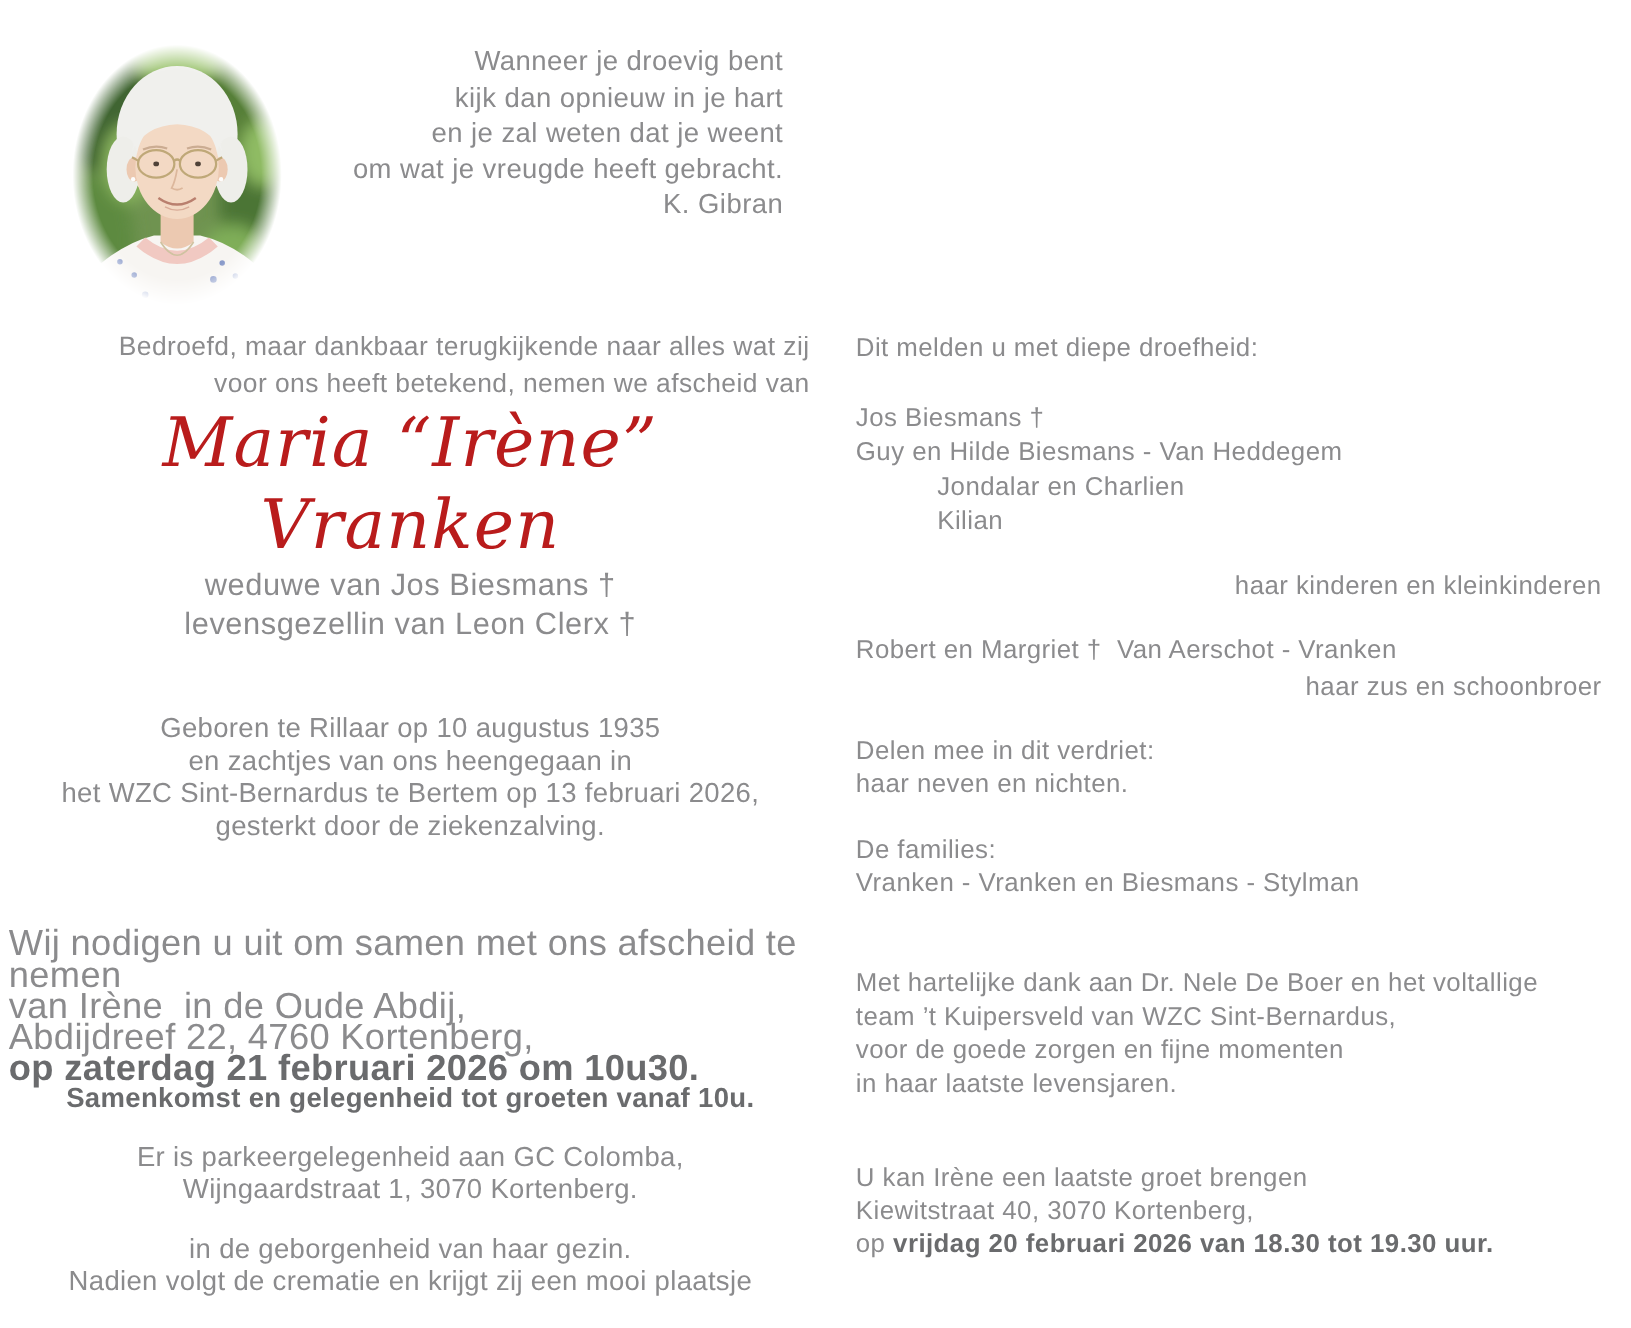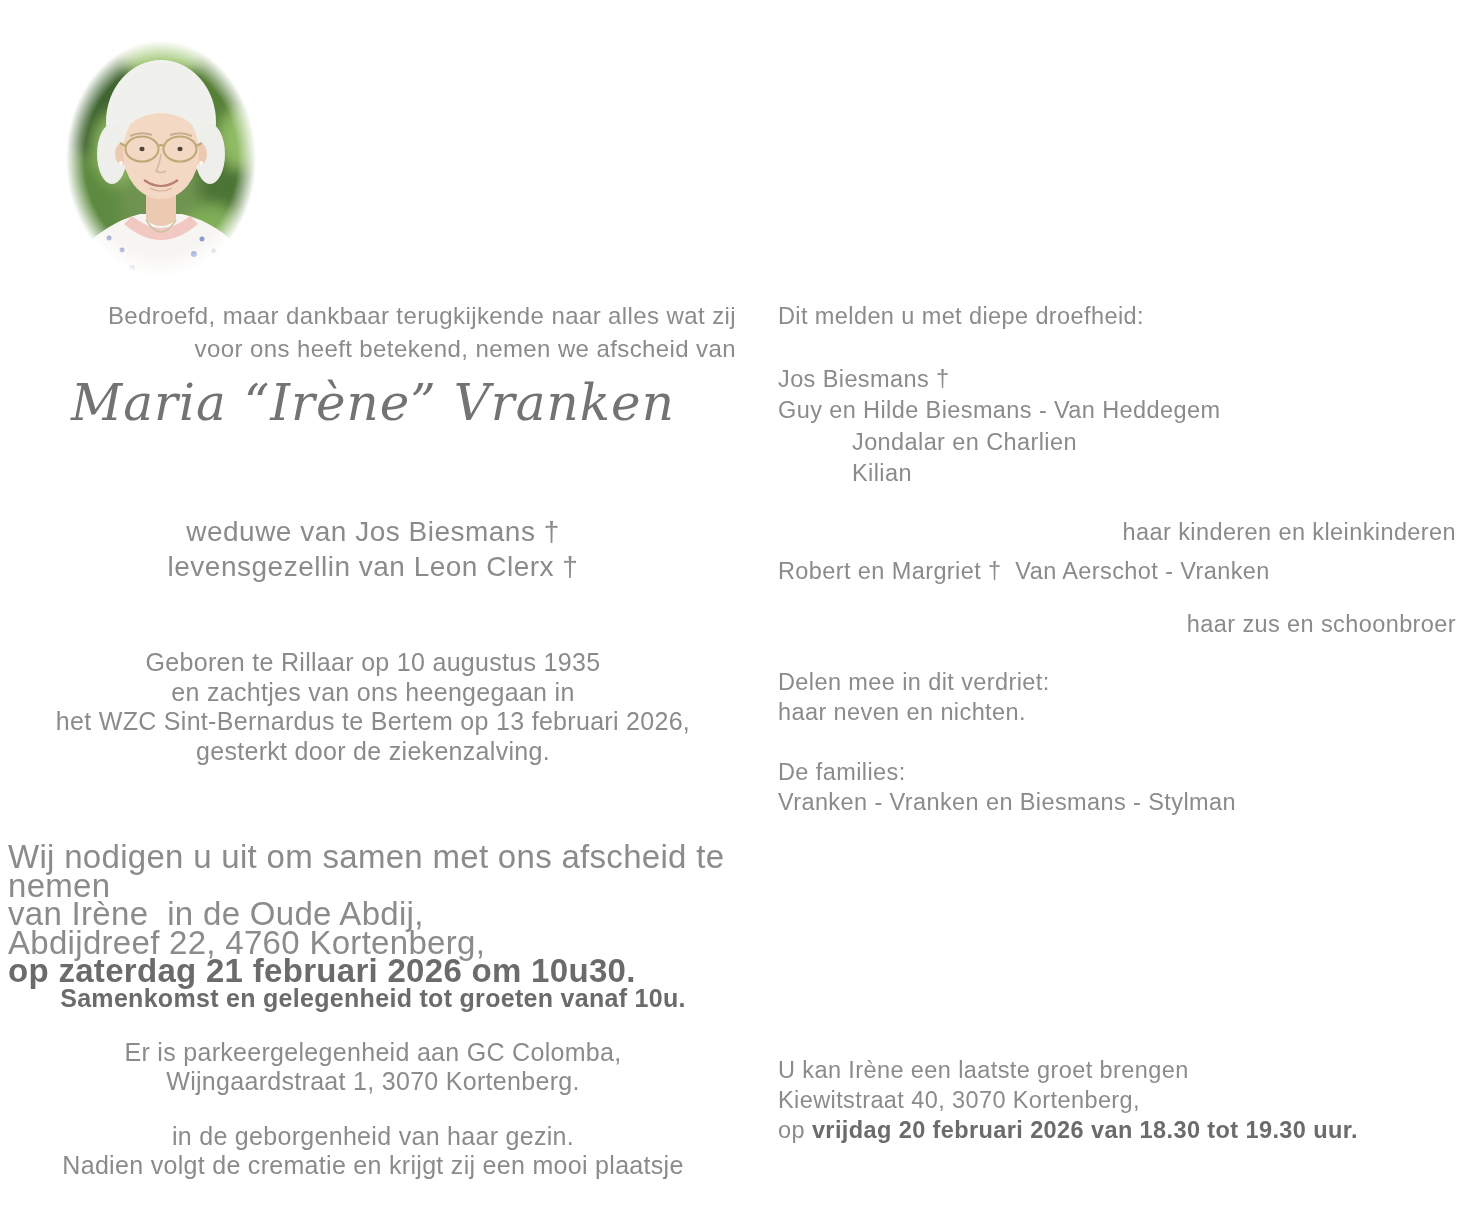--- a/index.html
+++ b/index.html
@@ -47,23 +47,23 @@
     letter-spacing: 0.4px;
   }
   .deceased-name {
     position: absolute;
     left: 10px;
     top: 366px;
     width: 726px;
     text-align: center;
     font-family: "DejaVu Serif", serif;
     font-style: italic;
-    font-size: 50px;
+    font-size: 62px;
     line-height: 74px;
-    color: #737373;
+    color: #b91c1c;
     letter-spacing: 1px;
   }
   .relations {
     position: absolute;
     left: 10px;
     top: 514px;
     width: 726px;
     text-align: center;
     font-size: 28px;
     line-height: 35px;
@@ -133,21 +133,21 @@
     height: 1207px;
     font-size: 23.5px;
     letter-spacing: 0.4px;
   }
   .right-col > div { position: absolute; left: 0; width: 100%; }
   .r-heading       { top: 303px; }
   .r-children      { top: 364px; line-height: 31.3px; }
   .r-indent        { padding-left: 74px; box-sizing: border-box; }
   .r-caption       { text-align: right; }
   .r-caption-1     { top: 519px; }
-  .r-sister        { top: 558px; }
+  .r-sister        { top: 577px; }
   .r-caption-2     { top: 611px; }
   .r-sympathy      { top: 668px; line-height: 29.6px; }
   .r-families      { top: 758px; line-height: 29.6px; }
   .r-thanks        { top: 878px; line-height: 30.6px; }
   .r-visitation    { top: 1055px; line-height: 30.2px; }
 </style>
 </head>
 <body>
 
 <div class="page">
@@ -219,20 +219,27 @@
         </g>
         <ellipse cx="80" cy="113" rx="2.6" ry="2.2" fill="#4f4238"></ellipse>
         <ellipse cx="118" cy="113" rx="2.6" ry="2.2" fill="#4f4238"></ellipse>
         <path d="M 99 118 Q 97 130 94 135 Q 99 138 104 135" fill="none" stroke="#dcb79c" stroke-width="1.6"></path>
         <path d="M 82 144 Q 99 156 116 144" fill="none" stroke="#b97f6e" stroke-width="2.2"></path>
         <path d="M 88 152 Q 99 158 110 152" fill="none" stroke="#d8ab97" stroke-width="1.2"></path>
       </g>
     </svg>
   </div>
 
+  <div class="poem">
+    <div class="line" data-bind="poem.lines.0">Wanneer je droevig bent</div>
+    <div class="line" data-bind="poem.lines.1">kijk dan opnieuw in je hart</div>
+    <div class="line" data-bind="poem.lines.2">en je zal weten dat je weent</div>
+    <div class="line" data-bind="poem.lines.3">om wat je vreugde heeft gebracht.</div>
+    <div class="line" data-bind="poem.author">K. Gibran</div>
+  </div>
 
   <div class="intro">
     <div class="line" data-bind="intro.lines.0">Bedroefd, maar dankbaar terugkijkende naar alles wat zij</div>
     <div class="line" data-bind="intro.lines.1">voor ons heeft betekend, nemen we afscheid van</div>
   </div>
 
   <div class="deceased-name" data-bind="deceased.name">Maria “Irène” Vranken</div>
 
   <div class="relations">
     <div class="line" data-bind="deceased.relations.0">weduwe van Jos Biesmans †</div>
@@ -285,20 +292,26 @@
     <div class="r-sympathy">
       <div class="line" data-bind="announcement.sympathy.0">Delen mee in dit verdriet:</div>
       <div class="line" data-bind="announcement.sympathy.1">haar neven en nichten.</div>
     </div>
 
     <div class="r-families">
       <div class="line" data-bind="announcement.families.0">De families:</div>
       <div class="line" data-bind="announcement.families.1">Vranken - Vranken en Biesmans - Stylman</div>
     </div>
 
+    <div class="r-thanks">
+      <div class="line" data-bind="announcement.thanks.0">Met hartelijke dank aan Dr. Nele De Boer en het voltallige</div>
+      <div class="line" data-bind="announcement.thanks.1">team ’t Kuipersveld van WZC Sint-Bernardus,</div>
+      <div class="line" data-bind="announcement.thanks.2">voor de goede zorgen en fijne momenten</div>
+      <div class="line" data-bind="announcement.thanks.3">in haar laatste levensjaren.</div>
+    </div>
 
     <div class="r-visitation">
       <div class="line" data-bind="announcement.visitation.0">U kan Irène een laatste groet brengen</div>
       <div class="line" data-bind="announcement.visitation.2">Kiewitstraat 40, 3070 Kortenberg,</div>
       <div class="line"><span data-bind="announcement.visitation_prefix">op </span><span class="bold-dark" data-bind="announcement.visitation_bold">vrijdag 20 februari 2026 van 18.30 tot 19.30 uur.</span></div>
     </div>
 
   </div>
 </div>
 

